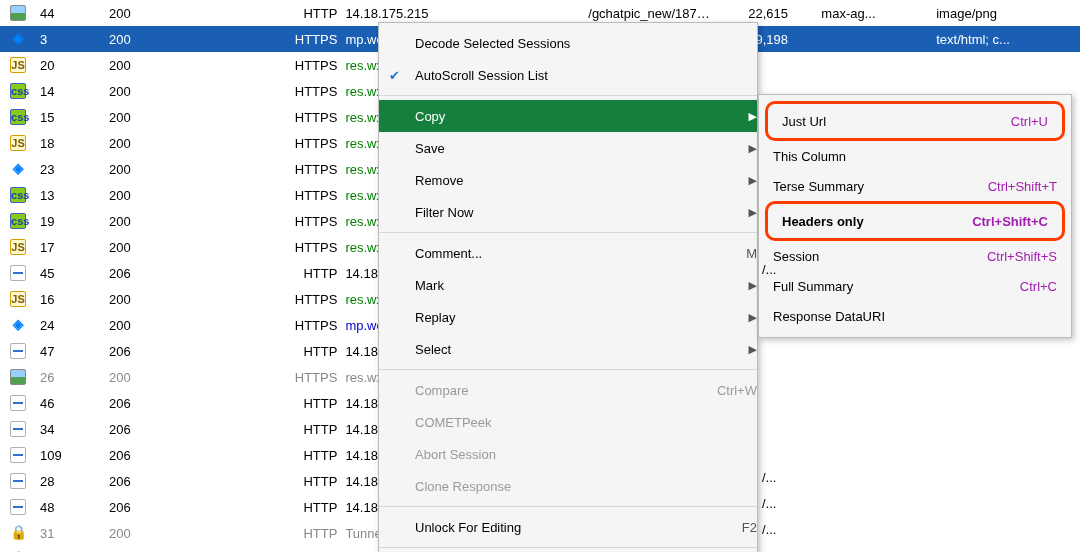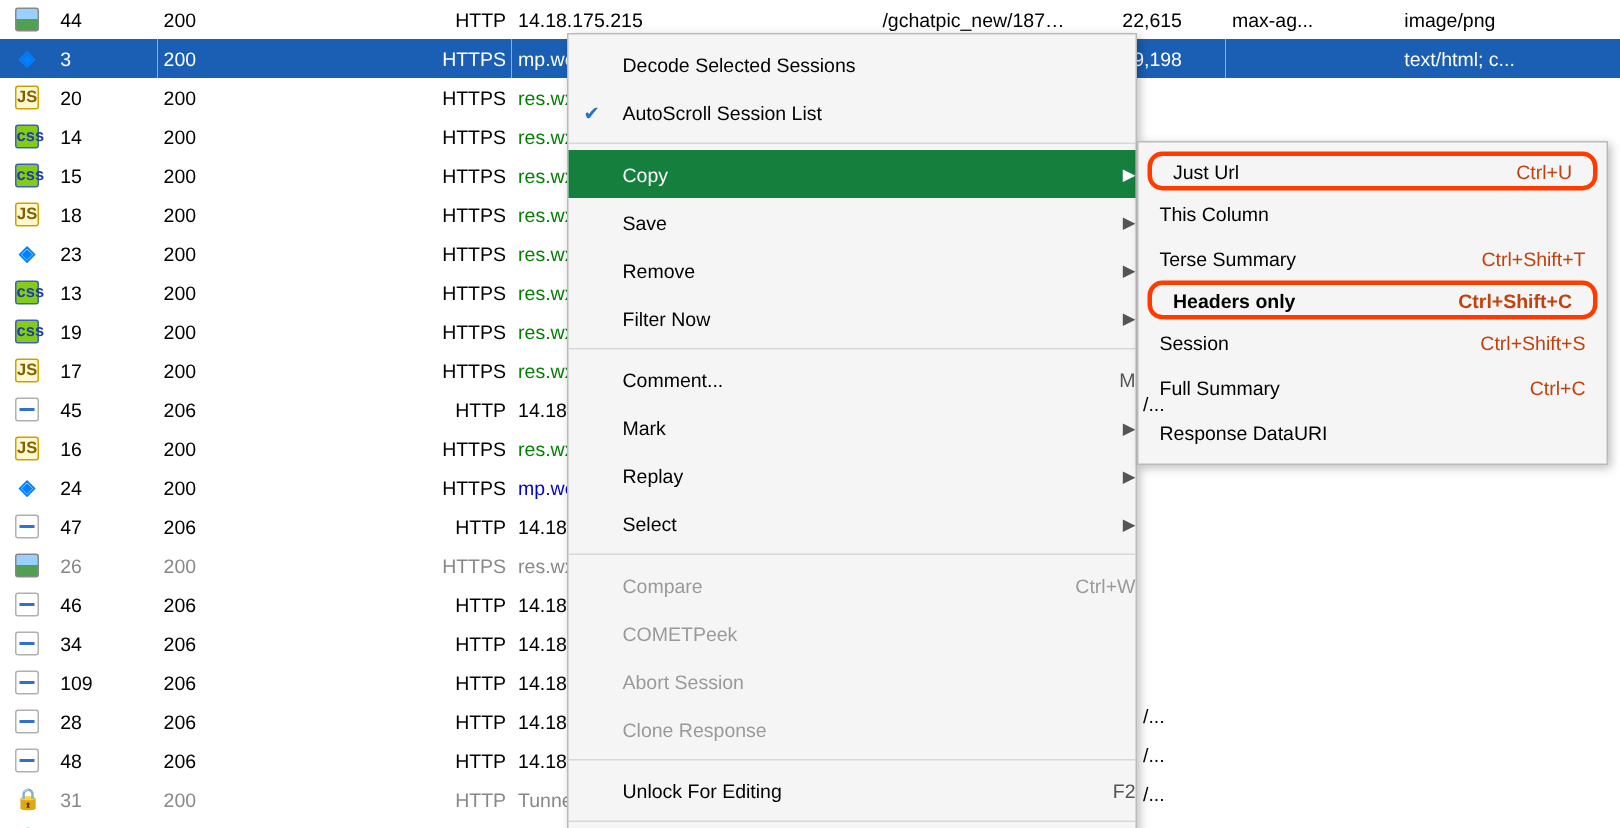--- a/index.html
+++ b/index.html
@@ -34,23 +34,23 @@
 .context-menu .item .label { flex: 1; }
 .context-menu .item .shortcut { color: #555; }
 .context-menu .item.disabled .shortcut { color: #9a9a9a; }
 .context-menu .item .arrow { color: #555; font-size: 11px; }
 .context-menu .item.highlighted .arrow { color: #fff; }
 .context-menu .sep { height: 1px; background: #d8d8d8; margin: 4px 0; }
 .context-menu .check { position: absolute; left: 10px; color: #2070d0; }
 .submenu { position: absolute; left: 758px; top: 94px; width: 314px; background: #f5f5f5; border: 1px solid #bbb; box-shadow: 2px 2px 6px rgba(0,0,0,0.25); padding: 6px 0; }
 .submenu .item { display: flex; align-items: center; height: 30px; padding: 0 14px; cursor: default; }
 .submenu .item .label { flex: 1; }
-.submenu .item .shortcut { color: #c2410c; }
+.submenu .item .shortcut { color: #a21caf; }
 .submenu .highlight-box { border: 3px solid #ff3b00; border-radius: 10px; margin: 0 6px; padding: 0; }
-.submenu .highlight-box .item { height: 20px; gap: 40px; }
+.submenu .highlight-box .item { height: 34px; gap: 40px; }
 .submenu .item.bold .label, .submenu .item.bold .shortcut { font-weight: bold; }
 .ellipsis-frag { position: absolute; color: #000; font-size: 13px; }
 </style>
 </head>
 <body>
 
 <table class="table">
   <colgroup>
     <col class="col-icon">
       <col class="col-id">

